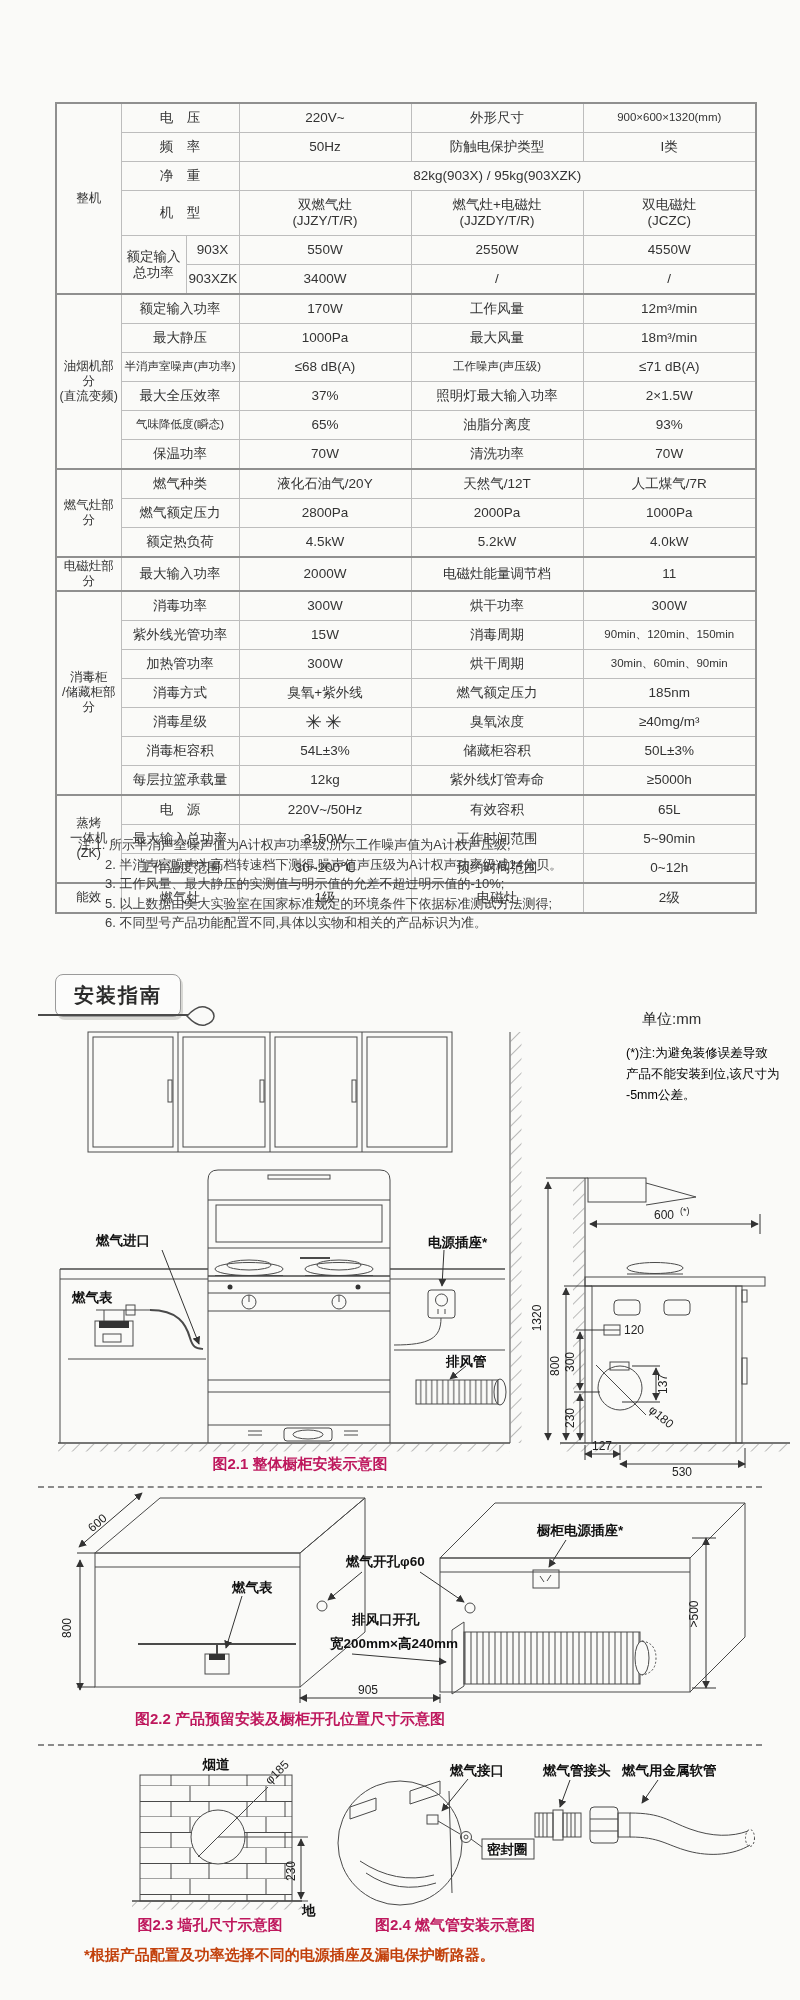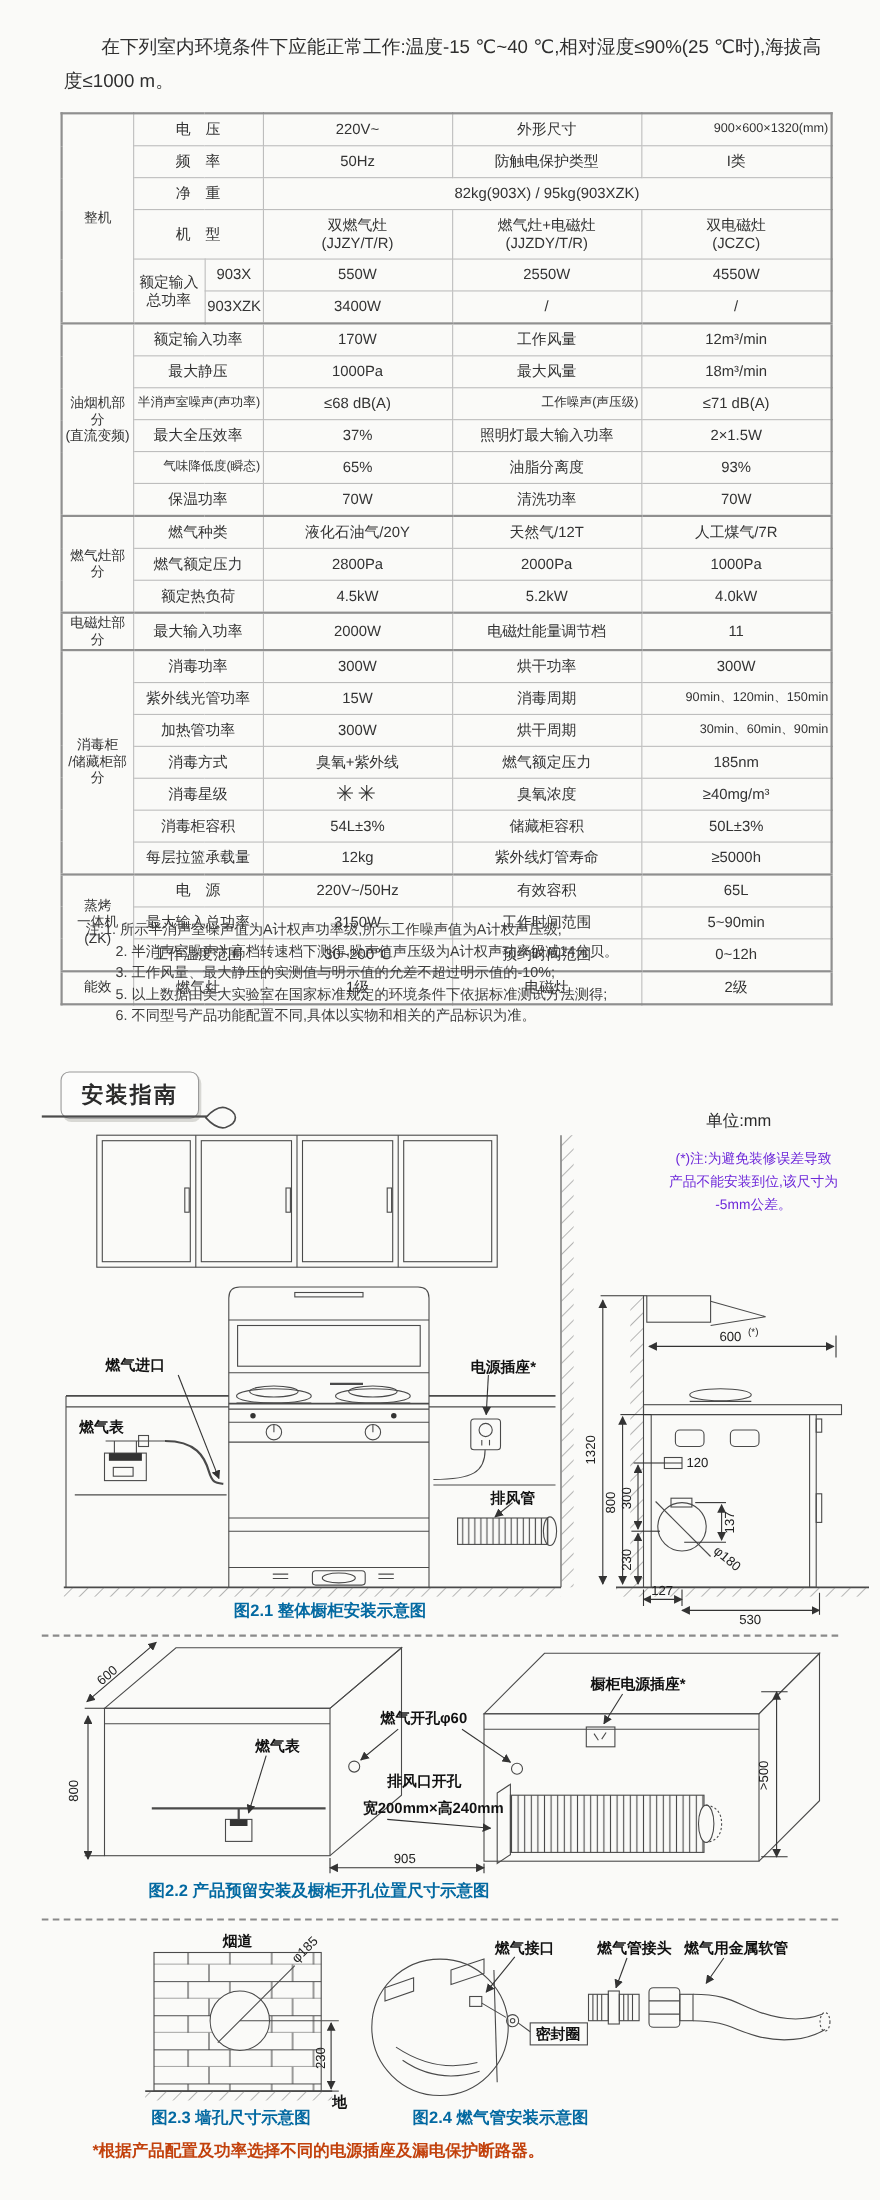--- a/index.html
+++ b/index.html
@@ -8,47 +8,46 @@
   .abs{position:absolute;}
   .intro{left:58px;top:27px;width:702px;font-size:17px;line-height:31px;text-indent:2em;color:#2f2f2f;}
   
   table.spec{position:absolute;left:55px;top:102px;width:700px;border-collapse:collapse;table-layout:fixed;
              border:2px solid #8f8f8f;background:transparent;}
   table.spec td{border:1px solid #bdbdbd;text-align:center;vertical-align:middle;font-size:13.5px;
                 color:#333;padding:1px 2px;height:26px;white-space:pre-line;line-height:1.18;overflow:hidden;}
   table.spec tr.tall td{height:42px;}
   table.spec td.sec{border-top:2px solid #8f8f8f;}
   table.spec td.group{font-size:12.5px;}
-  table.spec td.sm{font-size:11.5px;text-align:right;}
+  table.spec td.sm{font-size:11.5px;}
   table.spec td.star{font-size:20px;font-weight:bold;letter-spacing:3px;line-height:1;}
   
   .notes{left:78px;top:835px;width:690px;font-size:13px;line-height:19.6px;color:#3d3d3d;}
   .notes .ind{padding-left:27px;}
   
   .badge{left:55px;top:964px;border:1.5px solid #9a9a9a;border-radius:8px;background:#FCFCFB;
          padding:7px 18px;font-size:20px;font-weight:bold;letter-spacing:2px;color:#2b2b2b;
          box-shadow:2px 3px 0 #d8d8d4;margin-top:10px;}
   .badge-line{left:38px;top:1014px;width:150px;height:0;border-top:2px solid #4b4b4b;}
   .unit{left:642px;top:1010px;font-size:15px;font-weight:normal;color:#2b2b2b;}
-  .tolnote{left:600px;top:1043px;width:170px;font-size:12.5px;line-height:21px;color:#6d28d9;white-space:pre-line;text-align:center;}
-  .caption{font-size:15px;font-weight:bold;color:#0369a1;text-align:center;}
+  .tolnote{left:626px;top:1043px;width:170px;font-size:12.5px;line-height:21px;color:#000000;white-space:pre-line;}
+  .caption{font-size:15px;font-weight:bold;color:#be185d;text-align:center;}
   .dash{border-top:2px dashed #8a8a8a;height:0;}
   .footnote{left:84px;top:1946px;font-size:15px;font-weight:600;color:#c2410c;}
   svg.fig{position:absolute;}
   svg text{font-family:"Liberation Sans","DejaVu Sans",sans-serif;}
   svg .t{font-size:12px;fill:#222;}
   svg .lb{font-size:13.5px;font-weight:600;fill:#111;}
   svg .sup{font-size:9px;fill:#222;}
 </style>
 </head>
 <body>
 
 <div class="page">
 
-  <div class="abs intro">在下列室内环境条件下应能正常工作:温度-15 ℃~40 ℃,相对湿度≤90%(25 ℃时),海拔高度≤1000 m。</div>
 
   <table class="spec">
     <colgroup>
       <col style="width:65px">
         <col style="width:65px">
         <col style="width:53px">
       <col style="width:172px">
         <col style="width:172px">
         <col style="width:173px">
     </colgroup>

